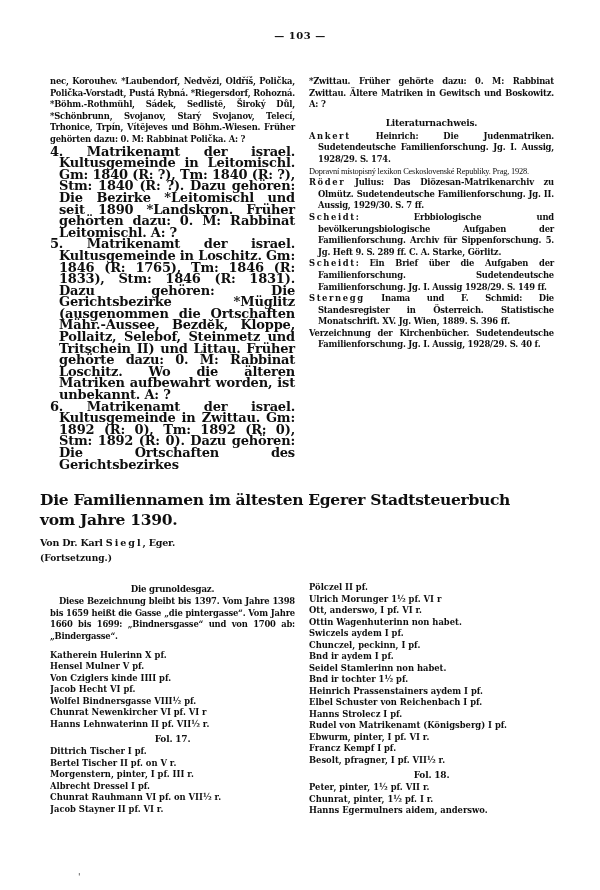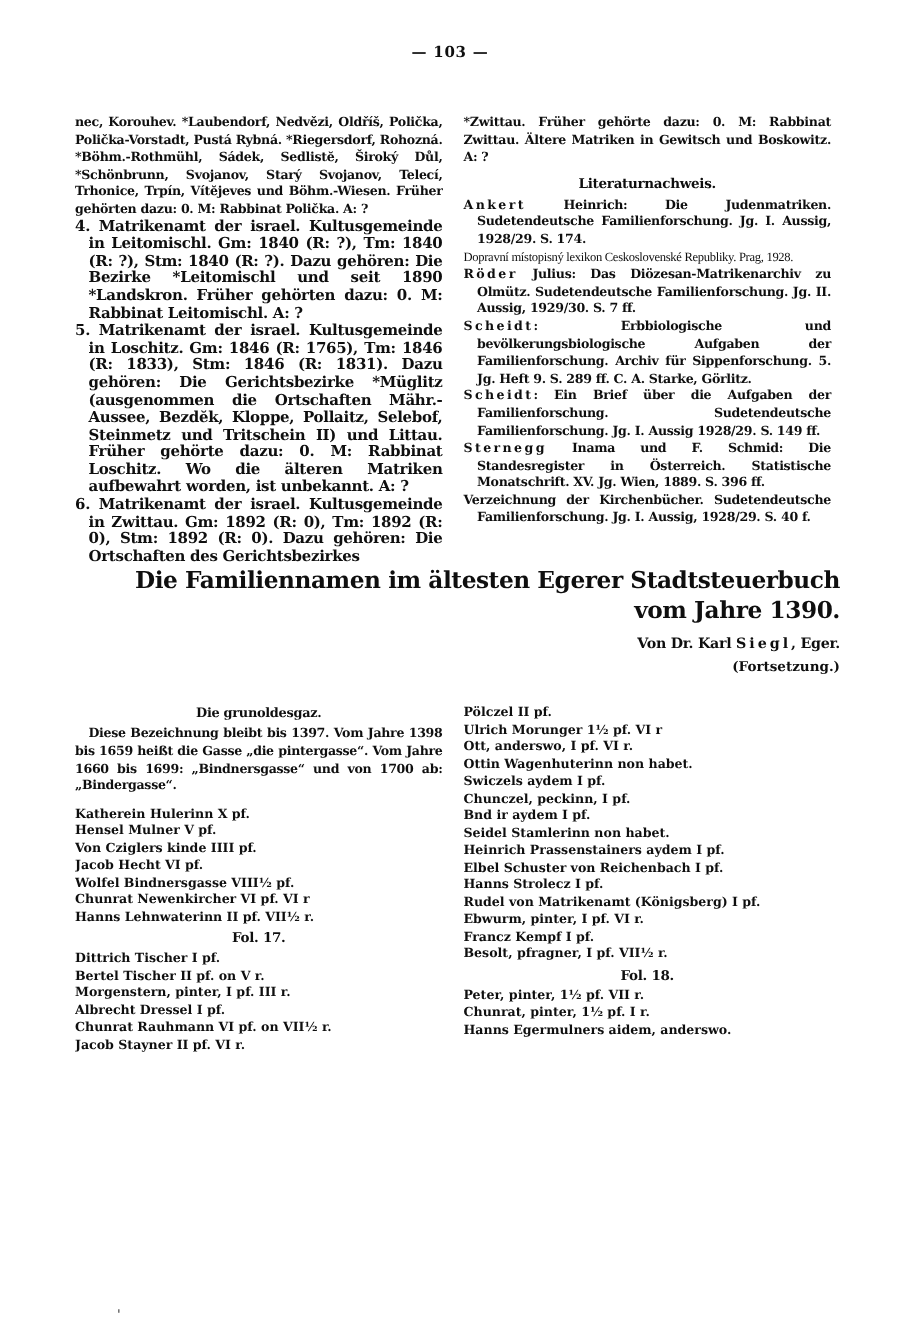--- a/index.html
+++ b/index.html
@@ -54,21 +54,21 @@
     margin:0;
     font-size:8.4px;
     line-height:11.6px;
     text-align:justify;
     text-justify:inter-word;
     hyphens:manual;
   }
   p.body.fr{font-weight:bold;}
   .entry{
     margin:0 0 0 0;
-    font-size:10px;
+    font-size:13px;
     line-height:11.6px;
     text-align:justify;
   }
   .entry .num{font-weight:bold;}
   .hang{
     padding-left:9px;
     text-indent:-9px;
   }
   .ind{text-indent:9px;}
 
@@ -84,22 +84,23 @@
     line-height:11.6px;
     text-align:justify;
     padding-left:9px;
     text-indent:-9px;
     margin:0;
   }
   .sp{letter-spacing:1.6px;}
 
   
   .titleblock{
+    margin-top:20px;
     padding:0 40px;
-    text-align:right;
+    text-align:left;
   }
   .arttitle{
     font-family:"DejaVu Serif", serif;
     font-weight:bold;
     font-size:15.5px;
     line-height:20px;
     letter-spacing:-0.3px;
     margin:0;
   }
   .artauthor{
@@ -253,20 +254,21 @@
     <div class="col right">
       <ul class="names">
         <li>Pölczel II pf.</li>
         <li>Ulrich Morunger 1½ pf. VI r</li>
         <li>Ott, anderswo, I pf. VI r.</li>
         <li>Ottin Wagenhuterinn non habet.</li>
         <li>Swiczels aydem I pf.</li>
         <li>Chunczel, peckinn, I pf.</li>
         <li>Bnd ir aydem I pf.</li>
         <li>Seidel Stamlerinn non habet.</li>
+        <li>Bnd ir tochter 1½ pf.</li>
         <li>Heinrich Prassenstainers aydem I pf.</li>
         <li>Elbel Schuster von Reichenbach I pf.</li>
         <li>Hanns Strolecz I pf.</li>
         <li>Rudel von Matrikenamt (Königsberg) I pf.</li>
         <li>Ebwurm, pinter, I pf. VI r.</li>
         <li>Francz Kempf I pf.</li>
         <li>Besolt, pfragner, I pf. VII½ r.</li>
       </ul>
 
       <div class="folhead fr">Fol. 18.</div>

